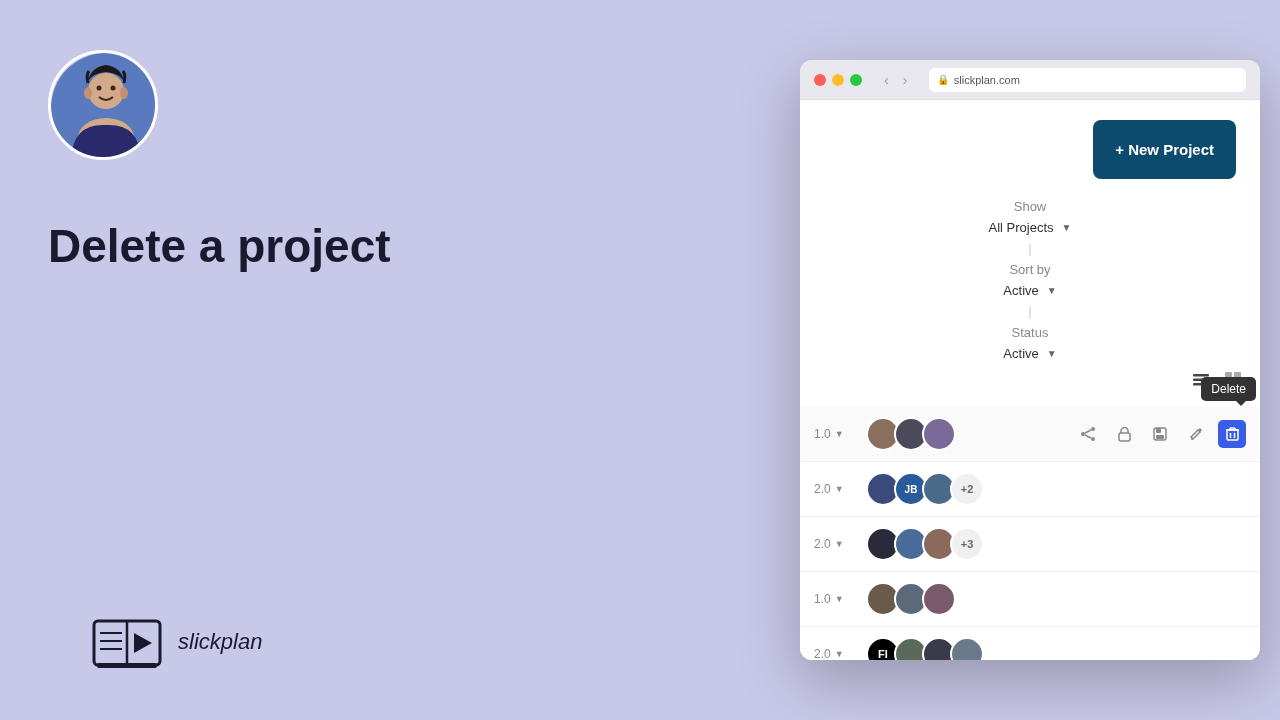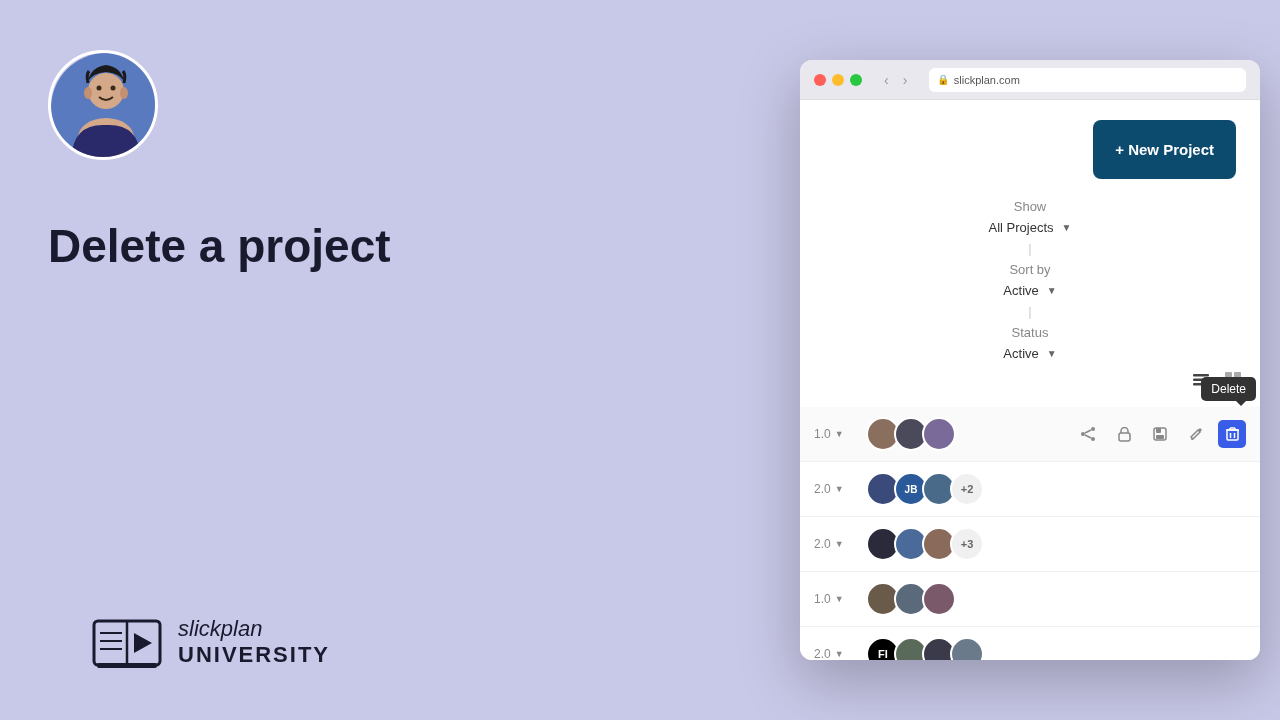--- a/index.html
+++ b/index.html
@@ -419,21 +419,20 @@
       <line x1="8" y1="18" x2="30" y2="18" stroke="#1a1a2e" stroke-width="2"></line>
       <line x1="8" y1="26" x2="30" y2="26" stroke="#1a1a2e" stroke-width="2"></line>
       <line x1="8" y1="34" x2="30" y2="34" stroke="#1a1a2e" stroke-width="2"></line>
 
       <polygon points="42,18 42,38 60,28" fill="#1a1a2e"></polygon>
 
       <rect x="5" y="48" width="60" height="5" rx="2" fill="#1a1a2e"></rect>
     </svg>
     <div class="brand-text">
       <span class="brand-name">slickplan</span>
-      <span class="brand-sub">UNIVERSITY</span>
     </div>
   </div>
 </div>
 
 <div class="browser-window">
 
   <div class="browser-titlebar">
     <div class="traffic-lights">
       <div class="dot dot-red"></div>
       <div class="dot dot-yellow"></div>

